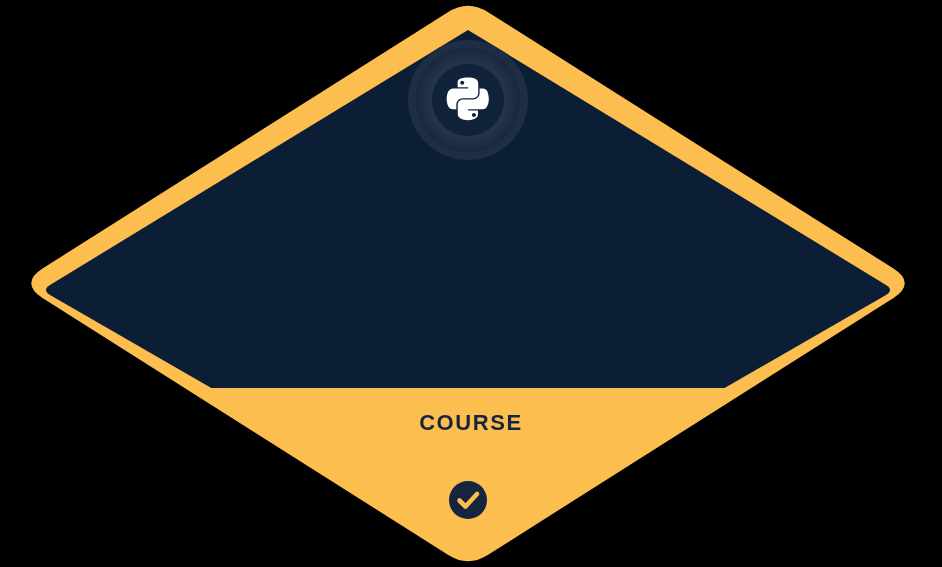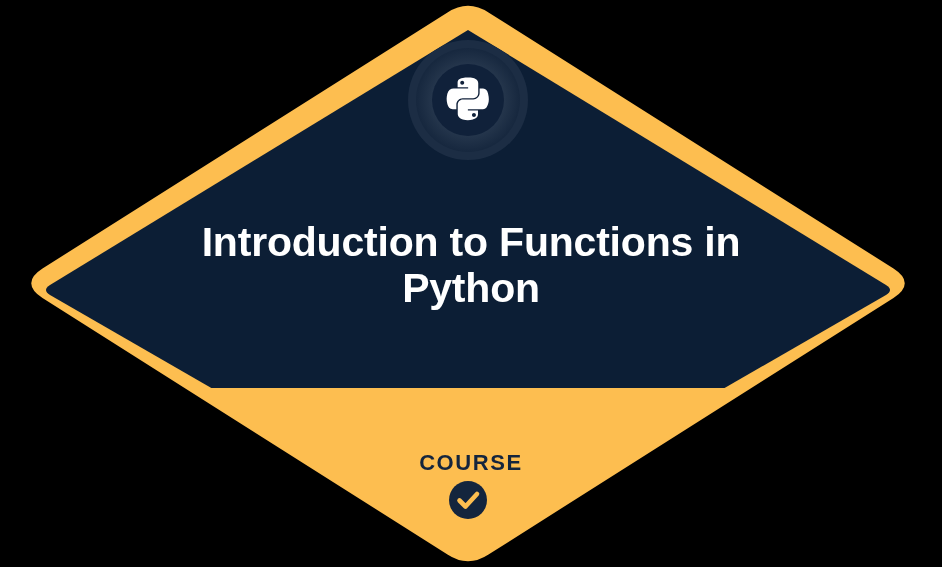--- a/index.html
+++ b/index.html
@@ -57,21 +57,20 @@
     pointer-events: none;
   }
   .status-line {
     color: #14253D;
     font-family: "Liberation Sans", sans-serif;
     font-size: 22px;
     font-weight: bold;
     letter-spacing: 1.6px;
     line-height: 34px;
     text-transform: uppercase;
-    margin-top: 40px;
   }
 </style>
 </head>
 <body>
 
 <div id="badge-root">
 
   <svg id="badge-svg" viewBox="0 0 942 567" aria-hidden="true">
     <defs>
 
@@ -117,20 +116,18 @@
       <path fill="#FFFFFF" d="M119.2 0.6c-10 0.05-19.6 0.9-28 2.4C66.4 7.4 61.9 16.2 61.9 32.5v21.5h58.6v7.4H40.0c-16.4 0-30.8 9.9-35.3 28.7 -5.2 21.5-5.4 34.9 0 57.4 4.0 16.7 13.6 28.7 30.0 28.7h20.1v-25.8c0-18.7 16.2-35.2 35.3-35.2h58.5c15.7 0 28.2-12.9 28.2-28.7V32.5c0-15.3-12.9-26.8-28.2-29.4C139.0 1.5 129.1 0.55 119.2 0.6zM87.6 18.5c6.1 0 11.0 5.0 11.0 11.1 0 6.1-4.9 11.0-11.0 11.0 -6.1 0-11.0-4.9-11.0-11.0C76.6 23.4 81.5 18.5 87.6 18.5z"></path>
       <path fill="#FFFFFF" d="M184.6 61.4v25.1c0 19.5-16.5 35.9-35.3 35.9H90.9c-15.4 0-28.2 13.2-28.2 28.7v53.8c0 15.3 13.3 24.3 28.2 28.7 17.8 5.2 34.9 6.2 56.3 0 14.2-4.1 28.2-12.4 28.2-28.7v-21.5h-56.3v-7.2h84.4c16.4 0 22.5-11.4 28.2-28.6 5.9-17.7 5.6-34.7 0-57.4 -4.0-16.3-11.8-28.6-28.2-28.6H184.6zM152.9 197.5c6.1 0 11.0 4.9 11.0 11.0 0 6.1-4.9 11.1-11.0 11.1 -6.1 0-11.0-5.0-11.0-11.1C141.9 202.4 146.8 197.5 152.9 197.5z"></path>
     </g>
 
     <g>
       <circle cx="468" cy="500" r="19" fill="#14253D"></circle>
       <path d="M459.5 500.5 L465.5 506.5 L477 494" fill="none" stroke="#FDBE50" stroke-width="4.6" stroke-linecap="round" stroke-linejoin="round"></path>
     </g>
   </svg>
 
-  <div class="course-title">Introduction to Functions in
-Python</div>
 
   <div class="status-block">
     <div class="status-line">COURSE</div>
   </div>
 
 </div>
 
 </body></html>

